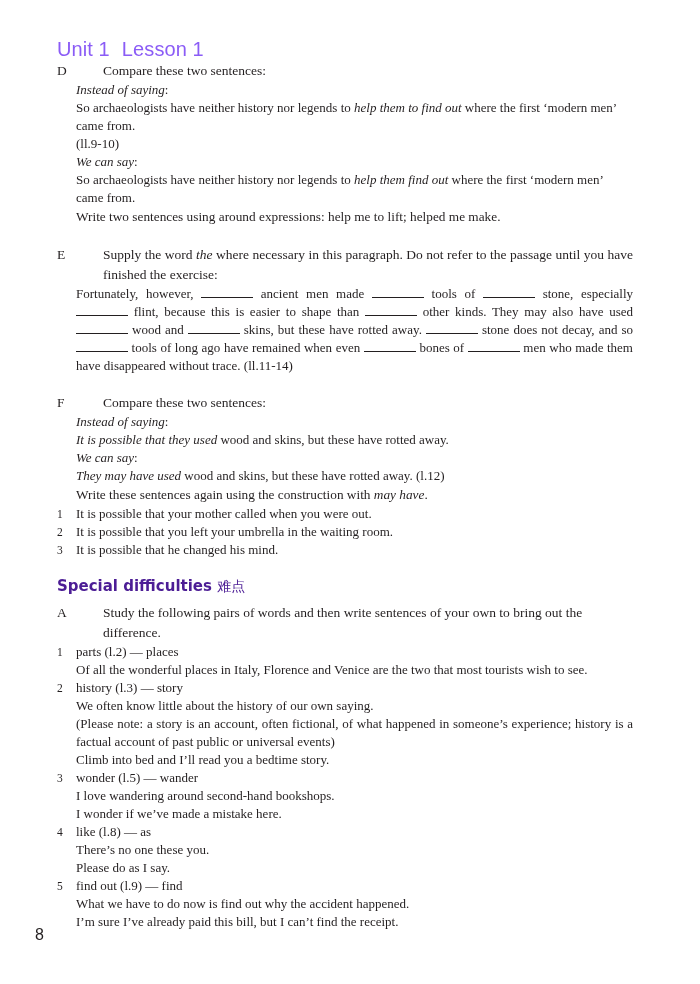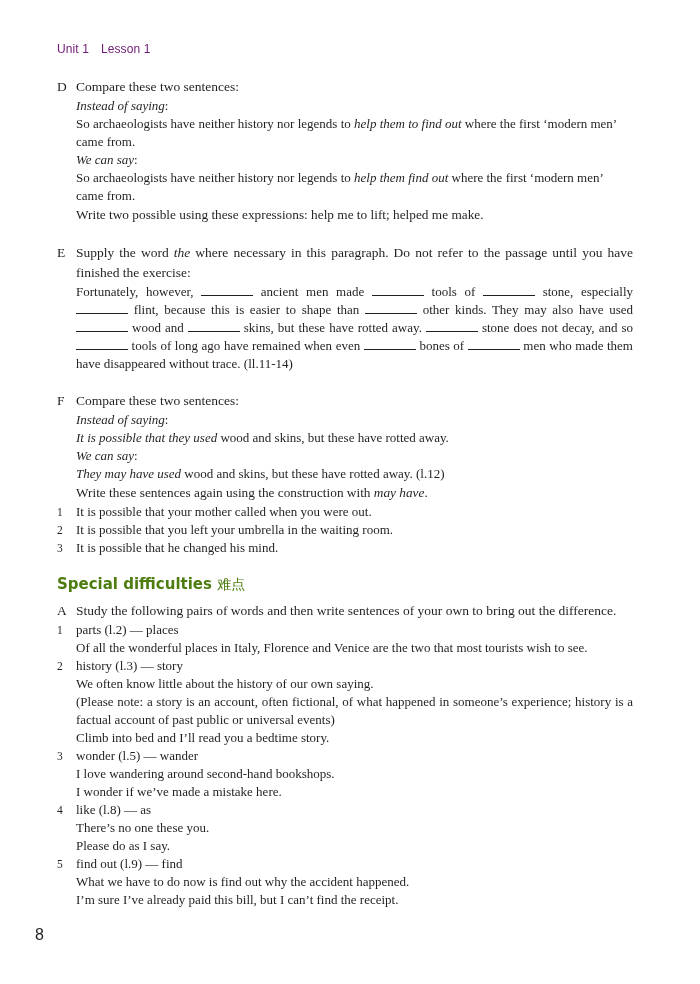--- a/index.html
+++ b/index.html
@@ -1,54 +1,55 @@
 <!DOCTYPE html>
 <html><head>
 <meta charset="utf-8">
 <style>
   html, body { margin: 0; padding: 0; background: #ffffff; }
   body { width: 700px; height: 984px; position: relative; overflow: hidden; color: #231f20; }
   .page { position: absolute; left: 57px; top: 38px; width: 576px; }
-  .unit-title { font-family: "Liberation Sans", sans-serif; font-size: 12px; color: #701a75; letter-spacing: 0.1px; margin: 0 0 17px 0; height: 22px; line-height: 22px; }
+  .unit-title { font-family: "Liberation Sans", sans-serif; font-size: 20px; color: #8b5cf6; letter-spacing: 0.1px; margin: 0 0 1px 0; height: 22px; line-height: 22px; }
   .unit-title .gap { display: inline-block; width: 12px; }
   .row { display: flex; align-items: flex-start; }
   .lbl { width: 19px; flex: 0 0 19px; font-family: "Liberation Serif", serif; font-size: 13.5px; line-height: 20px; }
   .num { width: 19px; flex: 0 0 19px; font-family: "Liberation Serif", serif; font-size: 11.5px; line-height: 18px; }
   .body { flex: 1; }
-  .head { font-family: "Liberation Serif", serif; font-size: 13.5px; line-height: 20px; }
+  .head { font-family: "Liberation Serif", serif; font-size: 13.5px; line-height: 20px; margin-left: 27px; }
   .head.just { text-align: justify; }
   .ln { font-family: "Liberation Serif", serif; font-size: 13px; line-height: 18px; padding-left: 19px; }
   .ln.just { text-align: justify; }
   .instr { font-family: "Liberation Serif", serif; font-size: 13.3px; line-height: 20px; padding-left: 19px; }
   .it { font-style: italic; }
   .blank { display: inline-block; width: 52px; border-bottom: 1px solid #231f20; height: 10px; vertical-align: baseline; }
   .sec-gap { height: 18px; }
-  .special { font-family: "DejaVu Sans", sans-serif; font-weight: bold; font-size: 15px; line-height: 22px; margin: 2px 0 6px 0; color: #4d7c0f; }
+  .special { font-family: "DejaVu Sans", sans-serif; font-weight: bold; font-size: 15px; line-height: 22px; margin: 2px 0 6px 0; color: #4c1d95; }
   .special .cn { font-weight: normal; font-size: 14px; font-family: "DejaVu Serif", serif; }
   .page-num { position: absolute; left: 35px; top: 926px; font-family: "Liberation Sans", sans-serif; font-size: 16px; color: #231f20; }
 </style>
 </head>
 <body>
 
 <div class="page">
 
   <div class="unit-title">
     <span>Unit 1</span><span class="gap"></span><span>Lesson 1</span>
   </div>
 
   <div>
     <div class="row">
       <span class="lbl">D</span>
       <div class="body head">Compare these two sentences:</div>
     </div>
     <div class="ln"><span class="it">Instead of saying</span><span>:</span></div>
     <div class="ln"><span>So archaeologists have neither history nor legends to </span><span class="it">help them to find out</span><span> where the first ‘modern men’ came from.</span></div>
+    <div class="ln">(ll.9-10)</div>
     <div class="ln"><span class="it">We can say</span><span>:</span></div>
     <div class="ln"><span>So archaeologists have neither history nor legends to </span><span class="it">help them find out</span><span> where the first ‘modern men’ came from.</span></div>
-    <div class="instr">Write two possible using these expressions: help me to lift; helped me make.</div>
+    <div class="instr">Write two sentences using around expressions: help me to lift; helped me make.</div>
   </div>
 
   <div class="sec-gap"></div>
 
   <div>
     <div class="row">
       <span class="lbl">E</span>
       <div class="body head just"><span>Supply the word </span><span class="it">the</span><span> where necessary in this paragraph. Do not refer to the passage until you have finished the exercise:</span></div>
     </div>
     <div class="ln just" id="e-para"><span>Fortunately, however, </span><span class="blank"></span><span> ancient men made </span><span class="blank"></span><span> tools of </span><span class="blank"></span><span> stone, especially </span><span class="blank"></span><span> flint, because this is easier to shape than </span><span class="blank"></span><span> other kinds. They may also have used </span><span class="blank"></span><span> wood and </span><span class="blank"></span><span> skins, but these have rotted away. </span><span class="blank"></span><span> stone does not decay, and so </span><span class="blank"></span><span> tools of long ago have remained when even </span><span class="blank"></span><span> bones of </span><span class="blank"></span><span> men who made them have disappeared without trace. (ll.11-14)</span></div>

